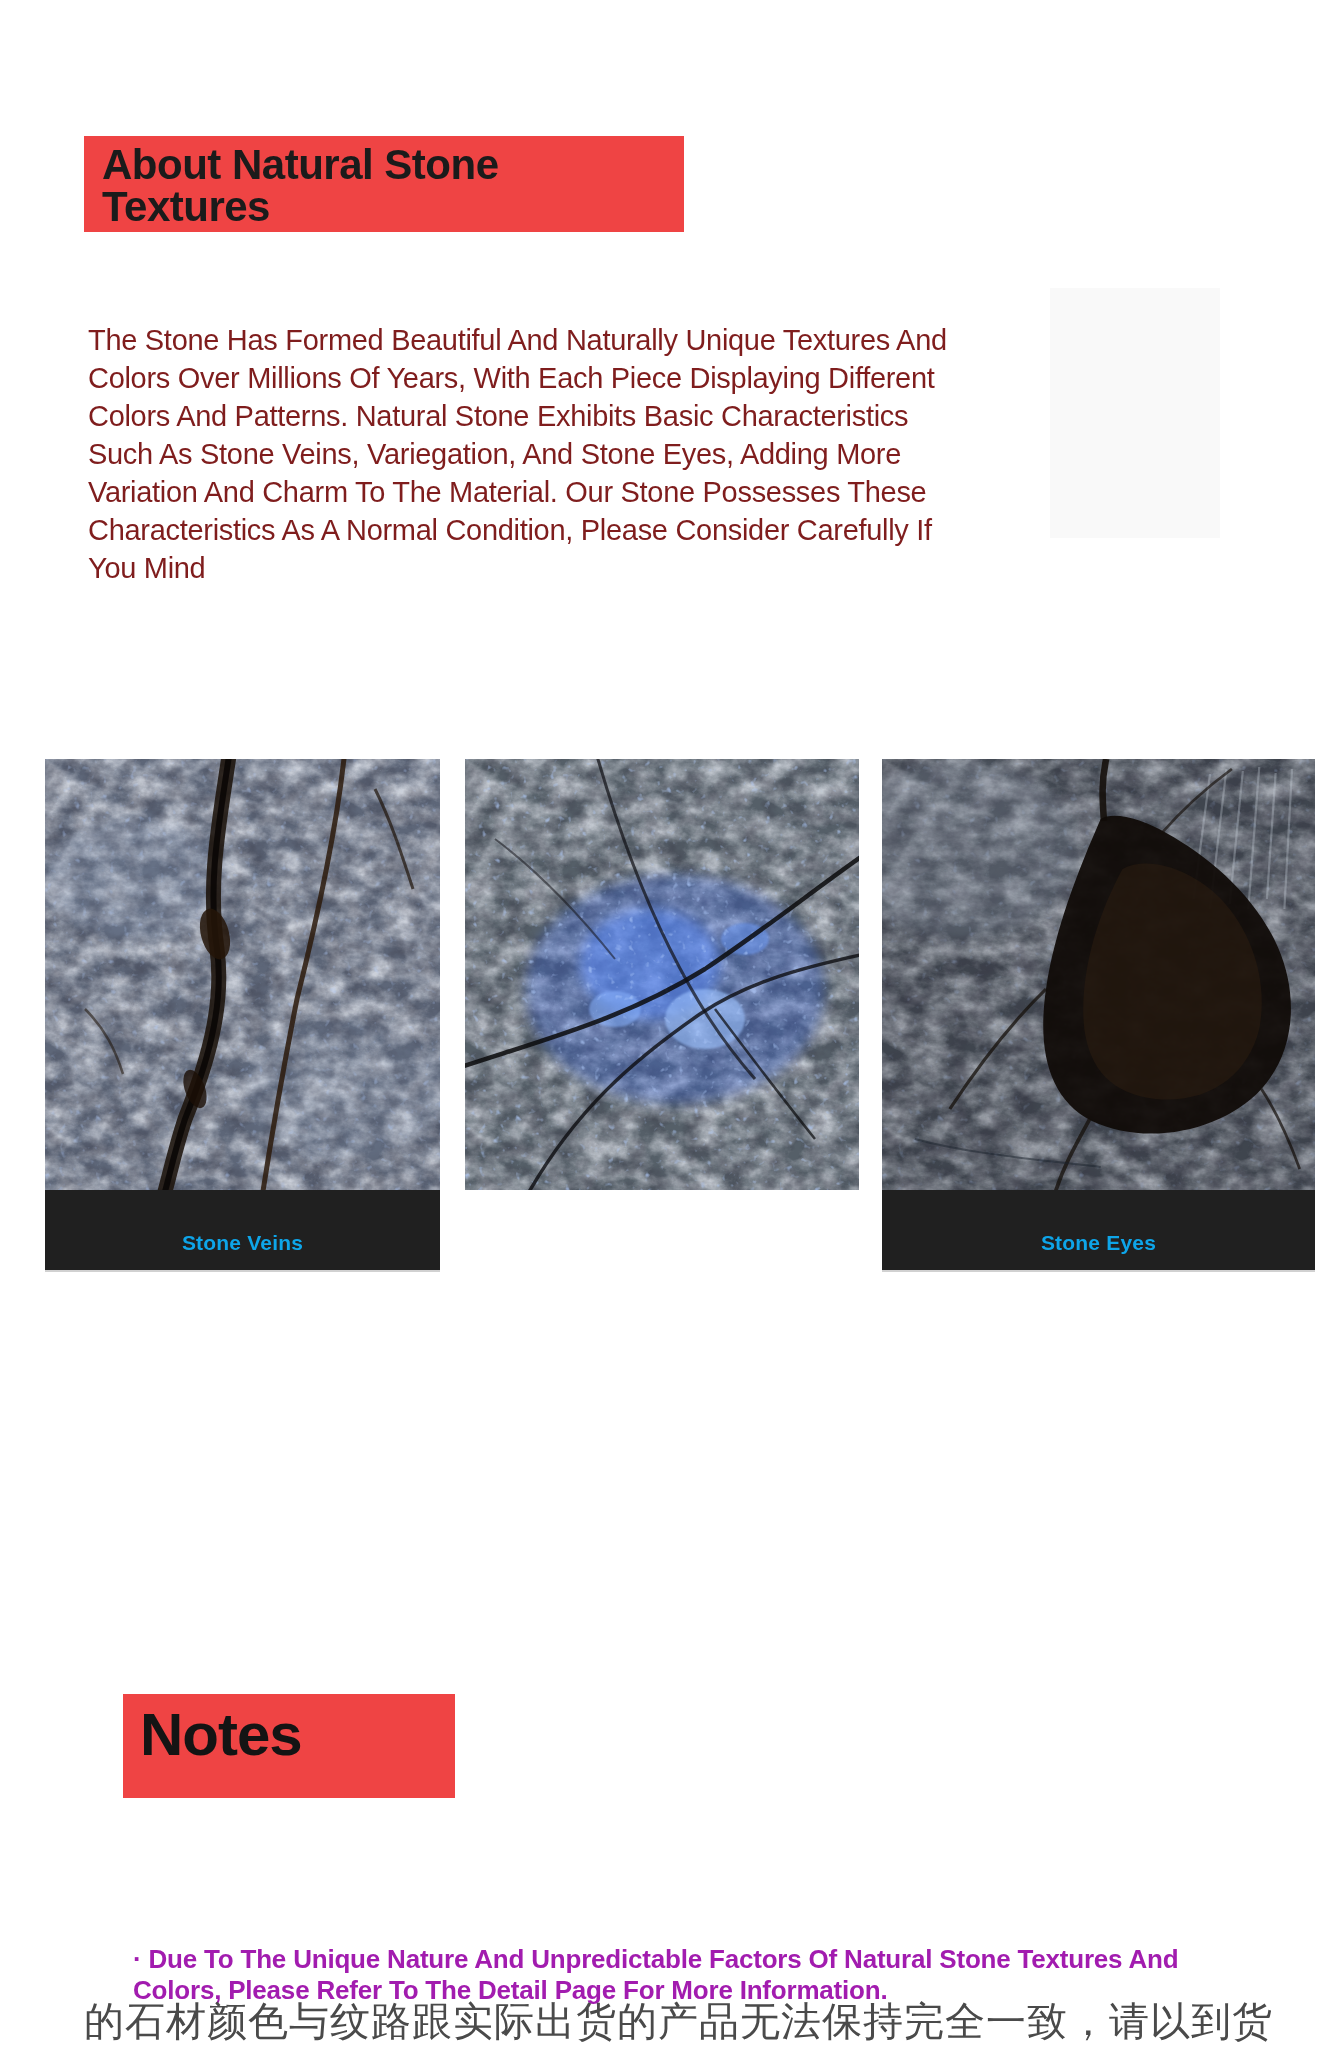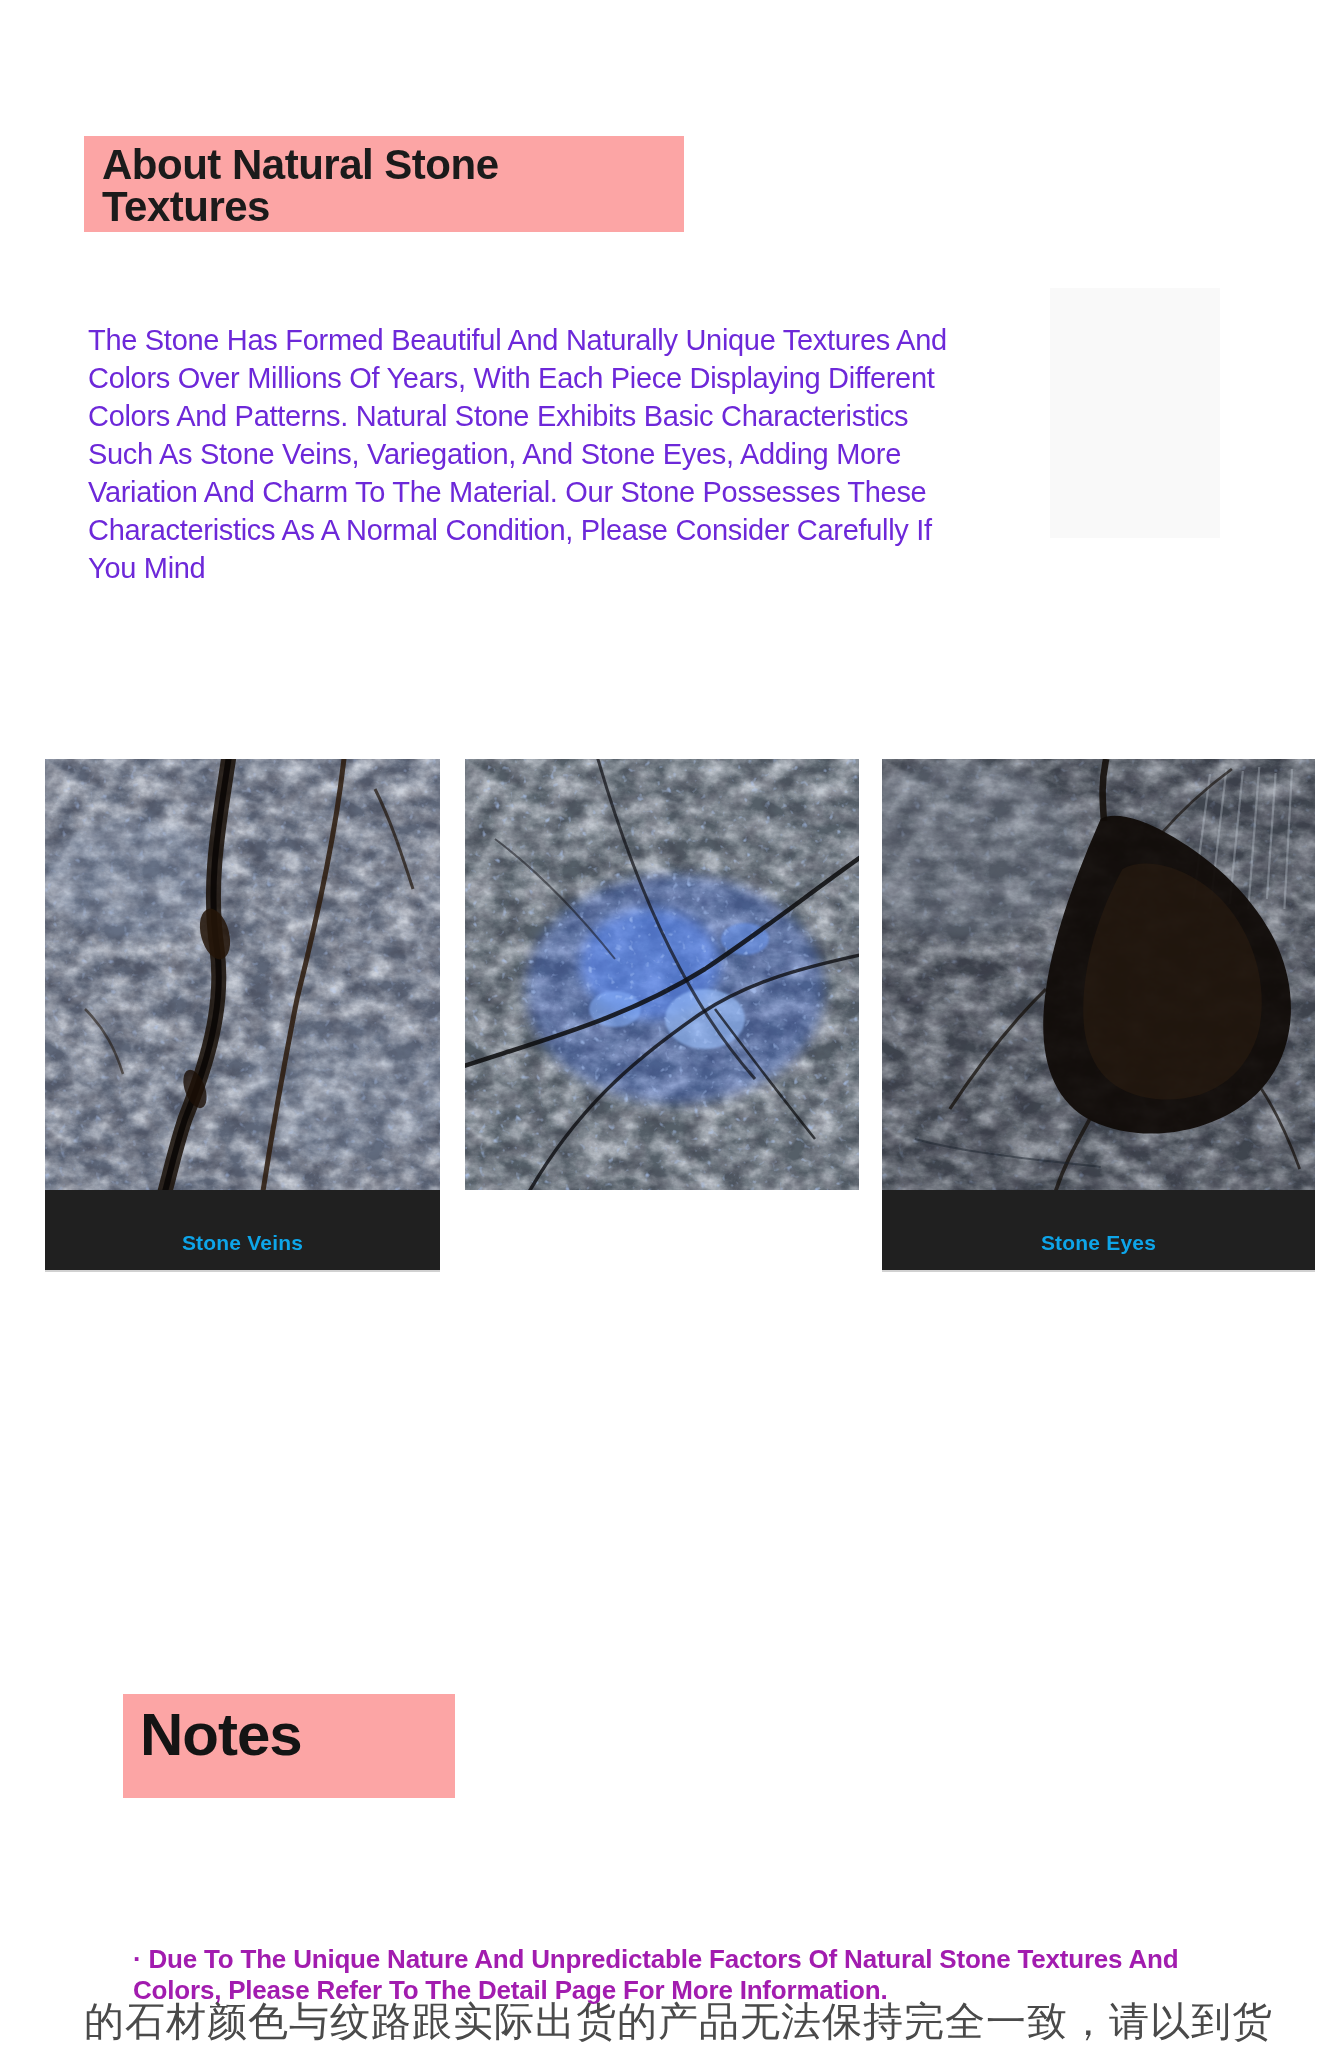--- a/index.html
+++ b/index.html
@@ -4,36 +4,36 @@
 <style>
   html,body{margin:0;padding:0;}
   body{
     width:1322px;height:2048px;position:relative;overflow:hidden;
     background:#ffffff;
     font-family:"Liberation Sans", sans-serif;
   }
   .abs{position:absolute;}
 
   
-  .soft-box{background:#fca5a5;}
+  .soft-box{background:#ef4444;}
 
   
   .about-title{
     left:84px;top:136px;width:600px;height:96px;
     padding:8px 0 0 18px;box-sizing:border-box;
   }
   .about-title h2{
     margin:0;width:460px;
     font-size:42px;line-height:1.0;font-weight:bold;
     letter-spacing:-0.5px;color:#1b1b1b;
   }
   .about-body{
     left:88px;top:292px;width:860px;
     font-size:29px;line-height:38px;letter-spacing:-0.3px;
-    color:#6d28d9;
+    color:#7f1d1d;
   }
   .para-shade{left:1050px;top:288px;width:170px;height:250px;background:#f9f9f9;}
 
   
   .card{top:759px;width:395px;}
   .card .art{display:block;width:100%;height:431px;}
   .label-bar{
     height:80px;background:#202020;
     display:flex;align-items:center;justify-content:center;
     box-shadow:0 2px 0 rgba(0,0,0,0.18);

